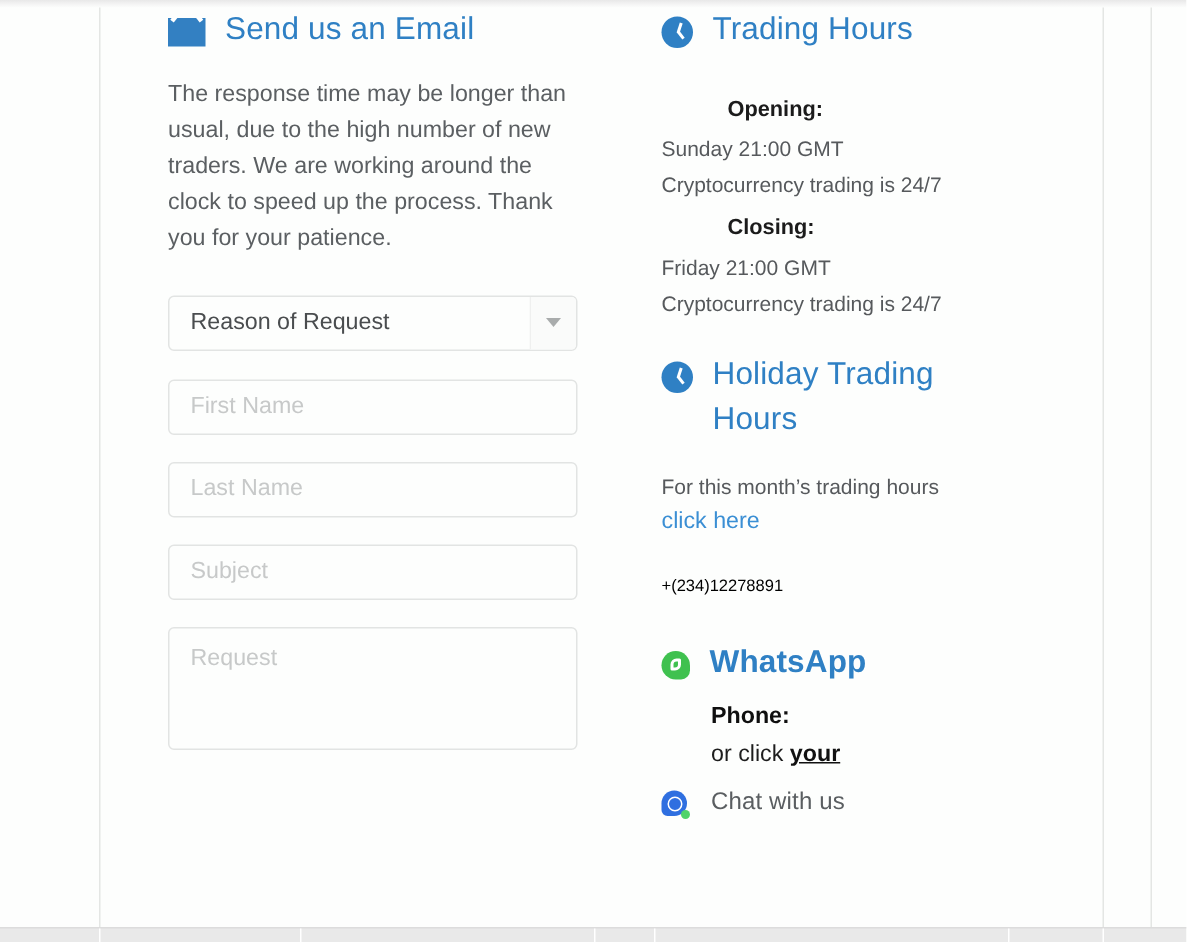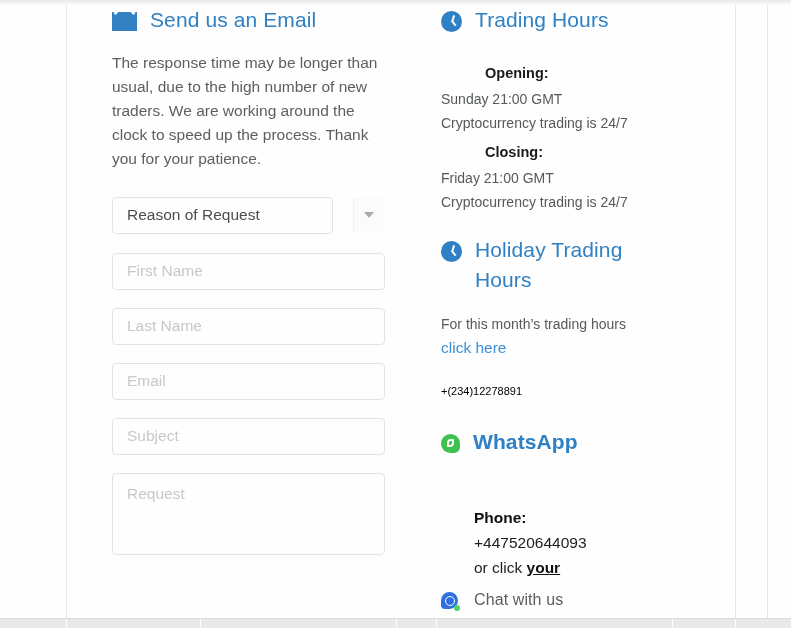--- a/index.html
+++ b/index.html
@@ -266,21 +266,21 @@
   .field::placeholder { color: #c7c9c9; }
 
   .select-wrap {
     position: relative;
     width: 273px;
     height: 37px;
     margin-bottom: 19px;
   }
   .select-box {
     box-sizing: border-box;
-    width: 221px;
+    width: 273px;
     height: 37px;
     border: 1px solid #e2e4e3;
     border-radius: 4px;
     background: #fdfefd;
     display: flex;
     align-items: center;
     padding-left: 14px;
     font-size: 15.5px;
     color: #4a4d4f;
     cursor: pointer;
@@ -318,21 +318,21 @@
     color: #555858;
     resize: none;
     outline: none;
   }
   .textarea::placeholder { color: #c7c9c9; }
 
   
   .blk-space-1 { height: 28px; }
   .spacer-sm { height: 7px; }
   .hours-group { margin-top: 4px; }
-  .indent { padding-left: 33px; margin-top: 40px; }
+  .indent { padding-left: 33px; }
 </style>
 </head>
 <body>
 
 <div id="page">
 
   <div class="top-strip"></div>
   <div class="vrule r1"></div>
   <div class="vrule r2"></div>
   <div class="vrule r3"></div>
@@ -354,21 +354,20 @@
           <div class="select-box">Reason of Request</div>
           <div class="select-arrow">
             <i></i>
           </div>
         </div>
 
         <input class="field" type="text" placeholder="First Name" style="">
 
         <input class="field" type="text" placeholder="Last Name" style="">
 
-        <input class="field" type="text" placeholder="Email" style="">
 
 
         <input class="field" type="text" placeholder="Subject" style="">
 
         <textarea class="textarea" placeholder="Request" style=""></textarea>
       </div>
     </div>
 
     <div class="col-right">
 
@@ -412,21 +411,20 @@
       
       <div class="section-head" style="margin-top:24px;font-weight:bold;">
         <span class="icon-whatsapp"></span>
         <span class="htext">WhatsApp</span>
       </div>
 
       <div style="height:8px"></div>
 
       <div class="indent">
         <div class="blk-bold">Phone:</div>
-        <div class="blk">+447520644093</div>
         <div class="blk">
           <span>or click </span><a class="inline-link" href="#">your</a>
         </div>
       </div>
 
       
       <div class="section-head" style="margin-top:9px; gap:14px;">
         <span class="icon-chat">
           <span class="bubble"></span>
           <span class="dot"></span>

